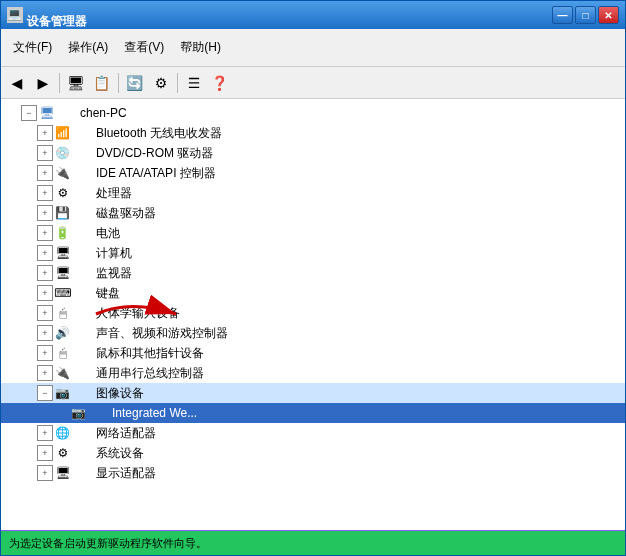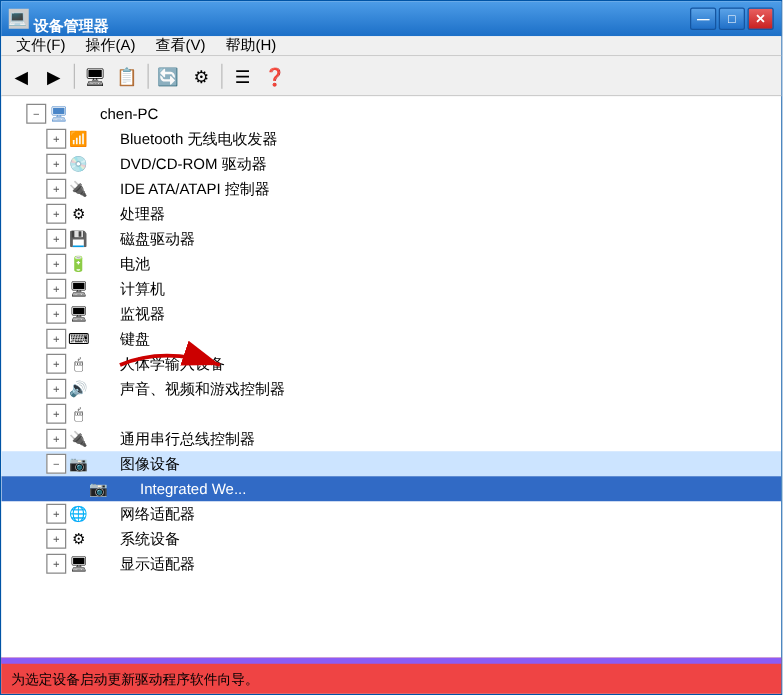--- a/index.html
+++ b/index.html
@@ -62,21 +62,21 @@
       border-radius: 2px;
     }
     .title-btn.close {
       background: linear-gradient(to bottom, #e86060, #c82020);
     }
 
     
     .menu-bar {
       background: #f0f0f0;
       border-bottom: 1px solid #ccc;
-      height: 16px;
+      height: 38px;
       display: flex;
       align-items: center;
       padding: 0 4px;
       flex-shrink: 0;
     }
     .menu-item {
       padding: 2px 8px;
       cursor: pointer;
       font-size: 12px;
       color: #000;
@@ -176,22 +176,22 @@
       justify-content: center;
       font-size: 12px;
     }
     .tree-label {
       font-size: 12px;
       margin-left: 21px;
     }
 
     
     .status-bar {
-      background: #ef4444;
-      border-top: 5px solid #8b5cf6;
+      background: #22c55e;
+      border-top: 1px solid #8b5cf6;
       height: 22px;
       display: flex;
       align-items: center;
       padding: 12px 8px;
       font-size: 11px;
       color: #000;
       flex-shrink: 0;
     }
 
     
@@ -376,20 +376,21 @@
         <span class="tree-expand closed"></span>
         <span class="tree-icon">🔊</span>
         <span class="tree-label">声音、视频和游戏控制器</span>
       </div>
 
       <div class="tree-item">
         <span class="tree-indent"></span>
         <span class="tree-indent"></span>
         <span class="tree-expand closed"></span>
         <span class="tree-icon">🖱</span>
+        <span class="tree-label">鼠标和其他指针设备</span>
       </div>
 
       <div class="tree-item">
         <span class="tree-indent"></span>
         <span class="tree-indent"></span>
         <span class="tree-expand closed"></span>
         <span class="tree-icon">🔌</span>
         <span class="tree-label">通用串行总线控制器</span>
       </div>
 

